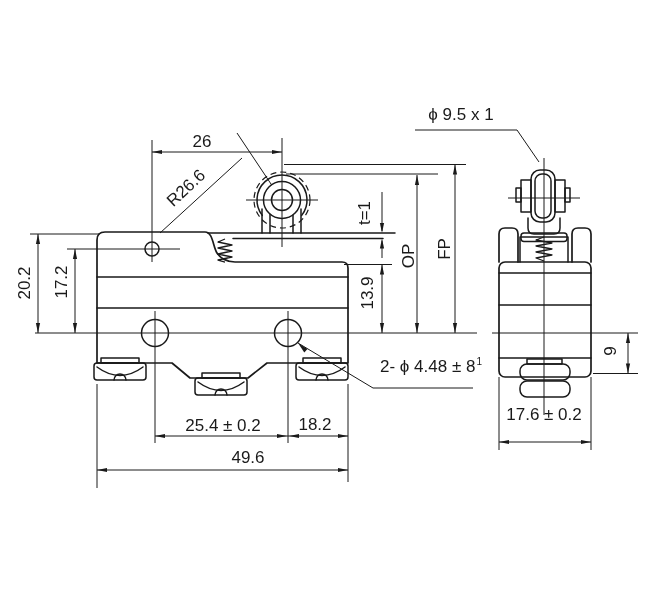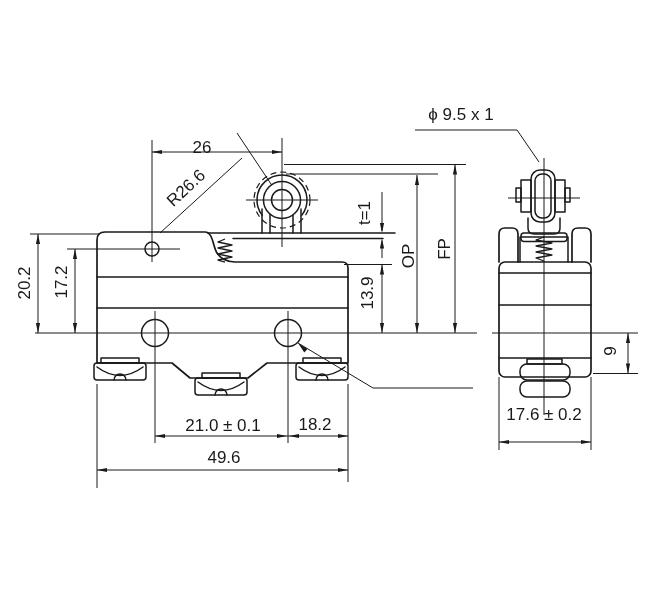--- a/index.html
+++ b/index.html
@@ -157,28 +157,29 @@
       <polygon points="382,264.5 379.9,274.5 384.1,274.5"></polygon>
       <polygon points="382,333 379.9,323 384.1,323"></polygon>
       <polygon points="499,442 509,439.9 509,444.1"></polygon>
       <polygon points="591,442 581,439.9 581,444.1"></polygon>
       <polygon points="628,333 625.9,343 630.1,343"></polygon>
       <polygon points="628,373.5 625.9,363.5 630.1,363.5"></polygon>
       <polygon points="298,343 307.5,349 304.3,352.5"></polygon>
     </g>
   </svg>
 
-  <div class="lbl" style="left:202px;top:147px">26</div>
+  <div class="lbl" style="left:202px;top:141px">26</div>
   <div class="lbl r43" style="left:186px;top:188px">R26.6</div>
   <div class="lbl" style="left:461px;top:114px">ϕ 9.5 x 1</div>
   <div class="lbl r90" style="left:364px;top:213px">t=1</div>
   <div class="lbl r90" style="left:408px;top:256px">OP</div>
   <div class="lbl r90" style="left:444px;top:249px">FP</div>
   <div class="lbl r90" style="left:367px;top:293px">13.9</div>
   <div class="lbl r90" style="left:24px;top:283px">20.2</div>
   <div class="lbl r90" style="left:61px;top:282px">17.2</div>
-  <div class="lbl" style="left:223px;top:425px">21.0 ± 0.1</div>
+  <div class="lbl" style="left:223px;top:425px">25.4 ± 0.2</div>
   <div class="lbl" style="left:315px;top:424px">18.2</div>
-  <div class="lbl" style="left:224px;top:457px">49.6</div>
+  <div class="lbl" style="left:248px;top:457px">49.6</div>
+  <div class="lbl" style="left:431px;top:366px"><span>2- ϕ 4.48 ± 8</span><sup>1</sup></div>
   <div class="lbl" style="left:544px;top:414px">17.6 ± 0.2</div>
   <div class="lbl r90" style="left:610px;top:351px">9</div>
 
 </div>
 
 </body></html>

